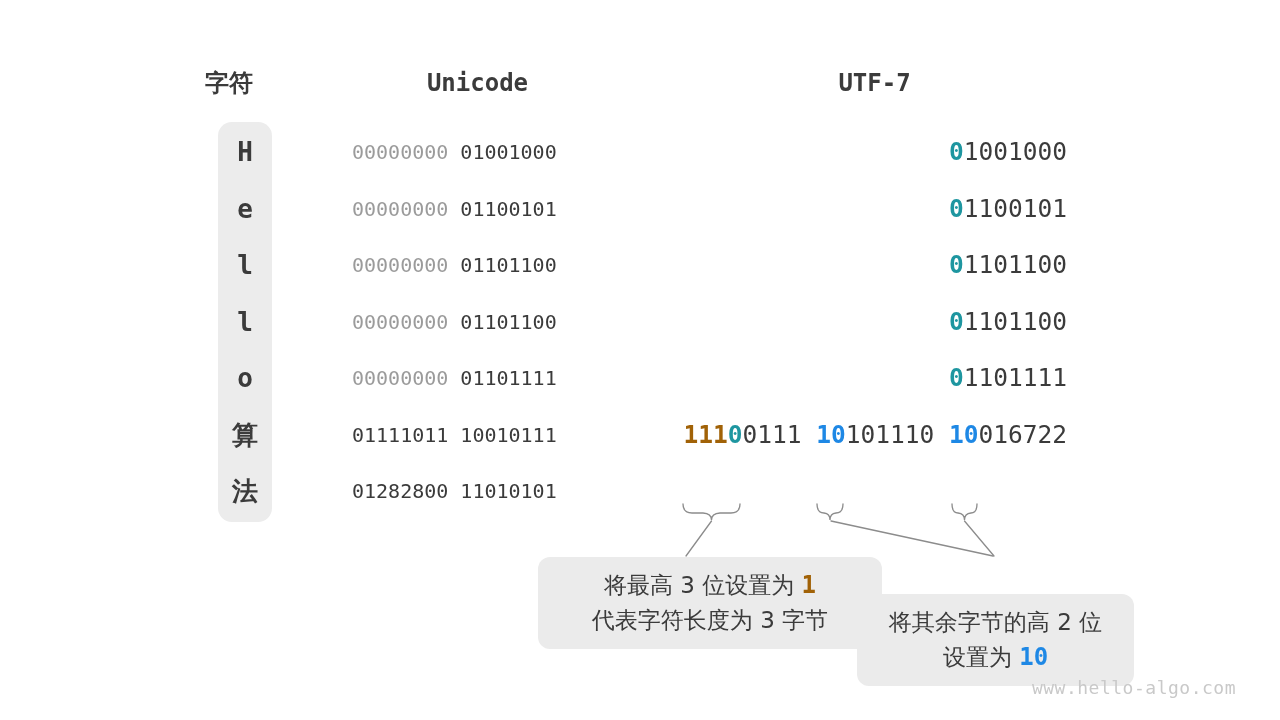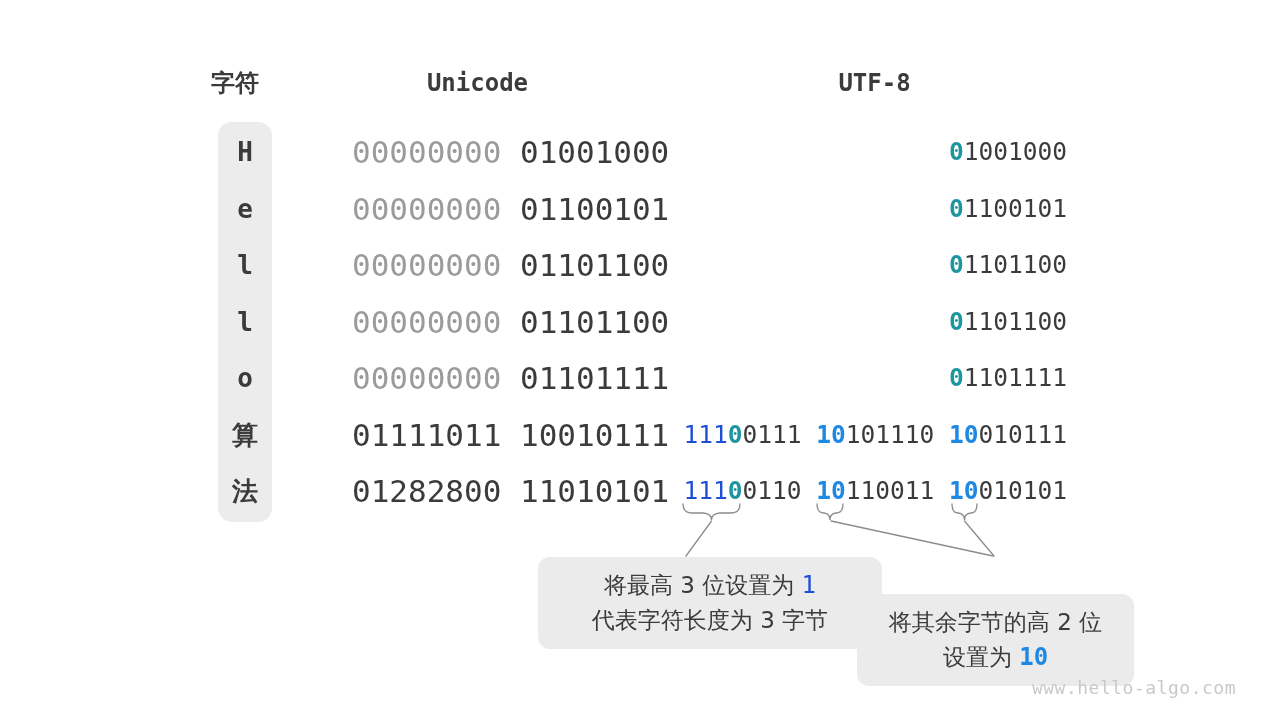--- a/index.html
+++ b/index.html
@@ -18,21 +18,21 @@
   .col-header {
     position: absolute;
     top: 68px;
     height: 30px;
     line-height: 30px;
     text-align: center;
     font-weight: bold;
     font-size: 24px;
     color: #3b3b3b;
   }
-  .hdr-char    { left: 200px; width: 70px; }
+  .hdr-char    { left: 194px; width: 70px; }
   .hdr-unicode { left: 352px; width: 251px; font-family: "DejaVu Sans Mono", "Liberation Mono", monospace; }
   .hdr-utf8    { left: 682px; width: 385px; font-family: "DejaVu Sans Mono", "Liberation Mono", monospace; }
 
   
   .char-pill {
     position: absolute;
     left: 218px; top: 122px;
     width: 54px; height: 400px;
     background: #ececec;
     border-radius: 14px;
@@ -41,30 +41,30 @@
   
   .bin-row { position: absolute; left: 0; width: 1280px; height: 34px; line-height: 34px; }
   .char-cell {
     position: absolute; left: 218px; width: 54px;
     text-align: center;
     font-family: "DejaVu Sans Mono", "DejaVu Sans", sans-serif;
     font-weight: bold; font-size: 26px; color: #3b3b3b;
   }
   .unicode-bits {
     position: absolute; left: 352px;
-    font-size: 31px; white-space: pre; color: #3b3b3b;
+    font-size: 20px; white-space: pre; color: #3b3b3b;
   }
   .utf8-bits {
     position: absolute; right: 213px;
     font-size: 24.5px; white-space: pre; color: #3b3b3b;
     text-align: right;
   }
   .c-dark  { color: #3b3b3b; }
   .c-gray  { color: #9b9b9b; }
-  .c-green { color: #1d4ed8; font-weight: normal; }
+  .c-green { color: #a16207; font-weight: bold; }
   .c-teal  { color: #1e96a0; font-weight: bold; }
   .c-blue  { color: #1e88e5; font-weight: bold; }
 
   
   .annotation-svg { position: absolute; left: 0; top: 0; pointer-events: none; }
 
   
   .callout {
     position: absolute;
     top: 557px; height: 92px;
@@ -93,21 +93,21 @@
     letter-spacing: 0.5px;
   }
 </style>
 </head>
 <body>
 
 <div class="canvas">
 
   <div class="col-header hdr-char">字符</div>
   <div class="col-header hdr-unicode">Unicode</div>
-  <div class="col-header hdr-utf8">UTF-8</div>
+  <div class="col-header hdr-utf8">UTF-7</div>
 
   <div class="char-pill"></div>
 
   <div id="rows">
       <div class="bin-row" style="top: 135px;">
         <div class="char-cell">H</div>
         <div class="unicode-bits mono"><span class="c-gray">00000000</span><span class="c-dark"> 01001000</span></div>
         <div class="utf8-bits mono"><span class="c-teal">0</span><span class="c-dark">1001000</span></div>
       </div>
       <div class="bin-row" style="top: 192px;">
@@ -126,26 +126,25 @@
         <div class="utf8-bits mono"><span class="c-teal">0</span><span class="c-dark">1101100</span></div>
       </div>
       <div class="bin-row" style="top: 361px;">
         <div class="char-cell">o</div>
         <div class="unicode-bits mono"><span class="c-gray">00000000</span><span class="c-dark"> 01101111</span></div>
         <div class="utf8-bits mono"><span class="c-teal">0</span><span class="c-dark">1101111</span></div>
       </div>
       <div class="bin-row" style="top: 418px;">
         <div class="char-cell">算</div>
         <div class="unicode-bits mono"><span class="c-dark">01111011 10010111</span></div>
-        <div class="utf8-bits mono"><span class="c-green">111</span><span class="c-teal">0</span><span class="c-dark">0111 </span><span class="c-blue">10</span><span class="c-dark">101110 </span><span class="c-blue">10</span><span class="c-dark">010111</span></div>
+        <div class="utf8-bits mono"><span class="c-green">111</span><span class="c-teal">0</span><span class="c-dark">0111 </span><span class="c-blue">10</span><span class="c-dark">101110 </span><span class="c-blue">10</span><span class="c-dark">016722</span></div>
       </div>
       <div class="bin-row" style="top: 474px;">
         <div class="char-cell">法</div>
         <div class="unicode-bits mono"><span class="c-dark">01282800 11010101</span></div>
-        <div class="utf8-bits mono"><span class="c-green">111</span><span class="c-teal">0</span><span class="c-dark">0110 </span><span class="c-blue">10</span><span class="c-dark">110011 </span><span class="c-blue">10</span><span class="c-dark">010101</span></div>
       </div>
     </div>
 
   <svg class="annotation-svg" width="1280" height="720" viewBox="0 0 1280 720">
     <g fill="none" stroke="#8c8c8c" stroke-width="1.3" stroke-linecap="round">
       <path d="M683,504 Q683,513 692,513 L703,513 Q711.5,513.5 711.5,520 Q711.5,513.5 720,513 L731,513 Q740,513 740,504"></path>
       <path d="M817,504 Q817,513 824,513 Q830,513.5 830,520 Q830,513.5 836,513 Q843,513 843,504"></path>
       <path d="M952,504 Q952,513 958,513 Q964.5,513.5 964.5,520 Q964.5,513.5 971,513 Q977,513 977,504"></path>
       <line x1="711.5" y1="521" x2="686" y2="556"></line>
       <line x1="831" y1="521" x2="993" y2="556"></line>

